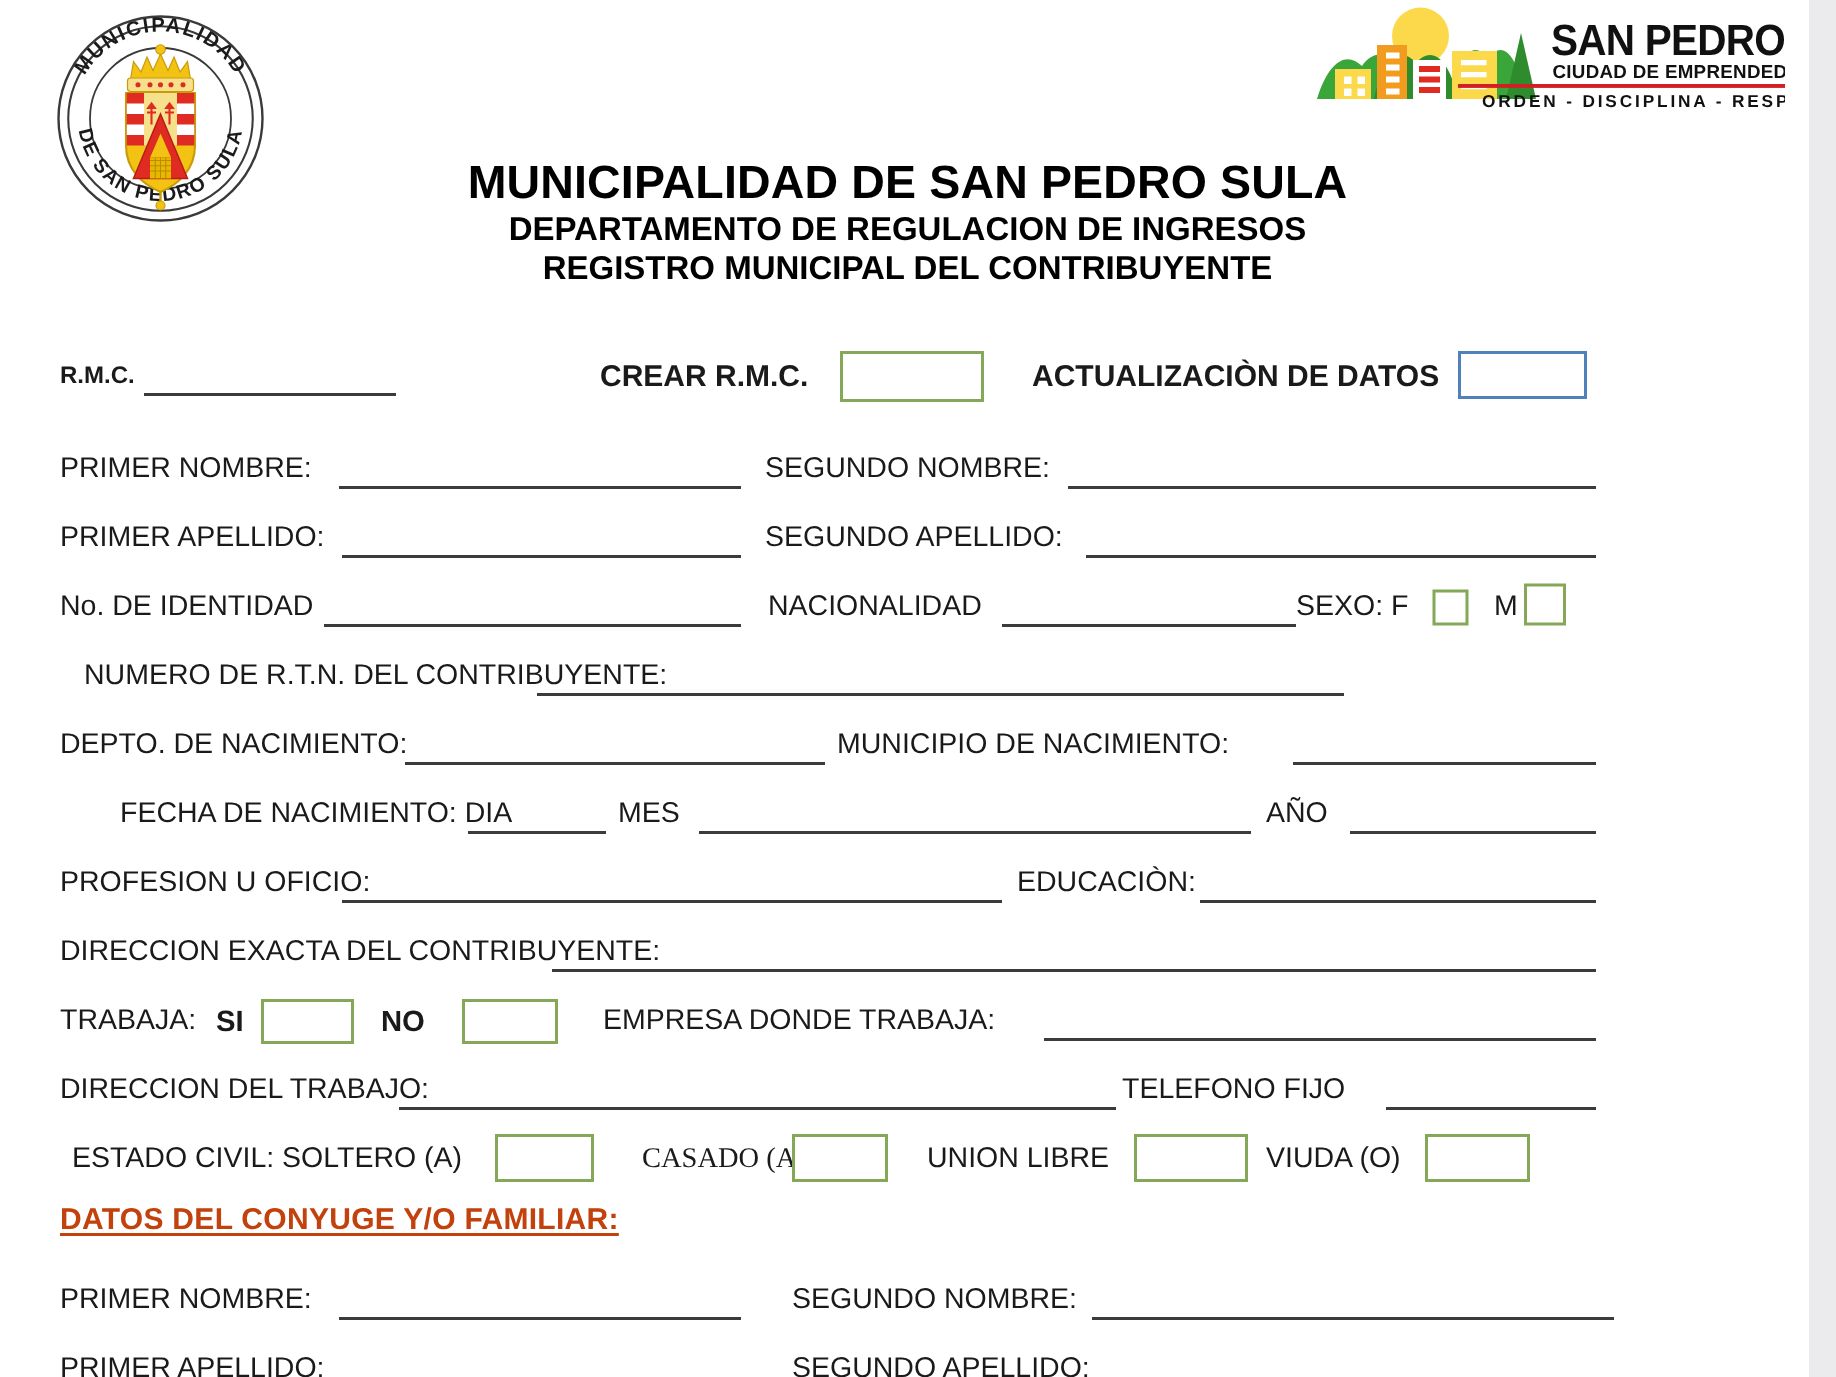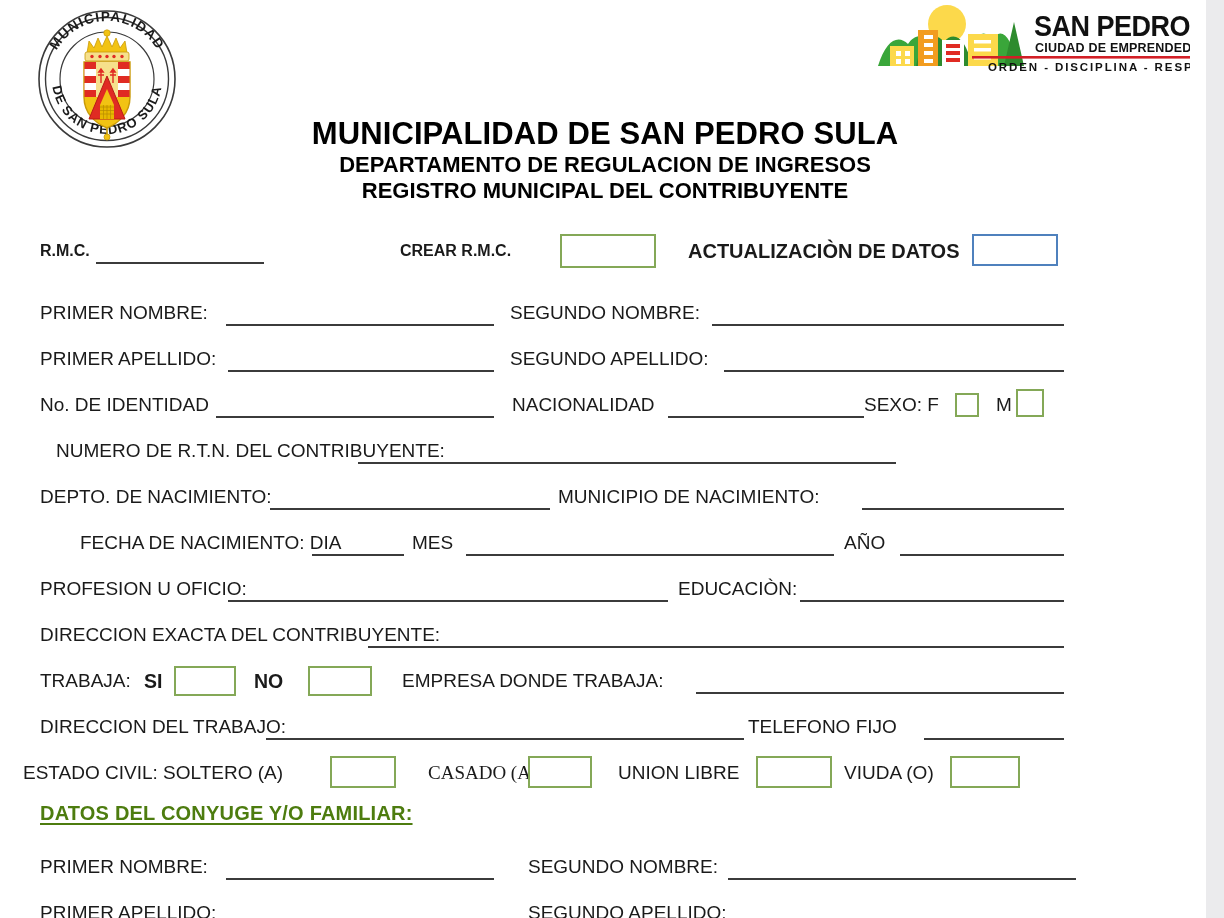--- a/index.html
+++ b/index.html
@@ -55,21 +55,21 @@
     position: absolute;
     left: 872px;
     top: 4px;
     width: 318px;
     height: 72px;
   }
 
   .title-block {
     position: absolute;
     left: 180px;
-    top: 116px;
+    top: 104px;
     width: 850px;
     text-align: center;
     color: #000;
   }
   .t1 {
     font-size: 31px;
     font-weight: bold;
     letter-spacing: 0.1px;
     line-height: 36px;
     white-space: nowrap;
@@ -143,21 +143,21 @@
   }
   .dseg-a { left: 0; width: 958px; }
   .dseg-b { left: 968px; width: 62px; }
 
   .section-head {
     position: absolute;
     left: 40px;
     top: 802px;
     font-size: 20px;
     font-weight: bold;
-    color: #4d7c0f;
+    color: #c2410c;
     text-decoration: underline;
     text-underline-offset: 3px;
     letter-spacing: .2px;
   }
 </style>
 </head>
 <body>
 
 <div class="viewport">
   <div class="page">
@@ -253,21 +253,21 @@
       <div class="t1"><span>MUNICIPALIDA</span><span class="heavy">D</span><span> DE SAN PEDRO SULA</span></div>
       <div class="t2">DEPARTAMENTO DE REGULACION DE INGRESOS</div>
       <div class="t3">REGISTRO MUNICIPAL DEL CONTRIBUYENTE</div>
     </div>
 
     <div class="form">
 
       <div class="row">
         <span class="lbl bold" style="left:40px;top:8px;font-size:16px;">R.M.C.</span>
         <span class="rule" style="left:96px;top:30px;width:168px;"></span>
-        <span class="lbl bold" style="left:400px;top:8px;font-size:16px;">CREAR R.M.C.</span>
+        <span class="lbl bold" style="left:400px;top:8px;font-size:20px;">CREAR R.M.C.</span>
         <span class="box green" style="left:560px;top:232px;top:2px;width:96px;height:34px;"></span>
         <span class="lbl bold" style="left:688px;top:8px;font-size:20px;">ACTUALIZACIÒN DE DATOS</span>
         <span class="box blue" style="left:972px;top:2px;width:86px;height:32px;"></span>
       </div>
 
       <div class="row" style="margin-top:14px;">
         <span class="lbl" style="left:40px;">PRIMER NOMBRE:</span>
         <span class="rule" style="left:226px;top:32px;width:268px;"></span>
         <span class="lbl" style="left:510px;">SEGUNDO NOMBRE:</span>
         <span class="rule" style="left:712px;top:32px;width:352px;"></span>
@@ -335,21 +335,21 @@
       </div>
 
       <div class="row">
         <span class="lbl" style="left:40px;">DIRECCION DEL TRABAJO:</span>
         <span class="rule" style="left:266px;top:32px;width:478px;"></span>
         <span class="lbl" style="left:748px;">TELEFONO FIJO</span>
         <span class="rule" style="left:924px;top:32px;width:140px;"></span>
       </div>
 
       <div class="row">
-        <span class="lbl" style="left:23px;">ESTADO CIVIL: SOLTERO (A)</span>
+        <span class="lbl" style="left:48px;">ESTADO CIVIL: SOLTERO (A)</span>
         <span class="box green" style="left:330px;top:4px;width:66px;height:32px;"></span>
         <span class="lbl" style="left:428px;font-family:Liberation Serif, serif;">CASADO (A)</span>
         <span class="box green" style="left:528px;top:4px;width:64px;height:32px;"></span>
         <span class="lbl" style="left:618px;">UNION LIBRE</span>
         <span class="box green" style="left:756px;top:4px;width:76px;height:32px;"></span>
         <span class="lbl" style="left:844px;">VIUDA (O)</span>
         <span class="box green" style="left:950px;top:4px;width:70px;height:32px;"></span>
       </div>
     </div>
 

